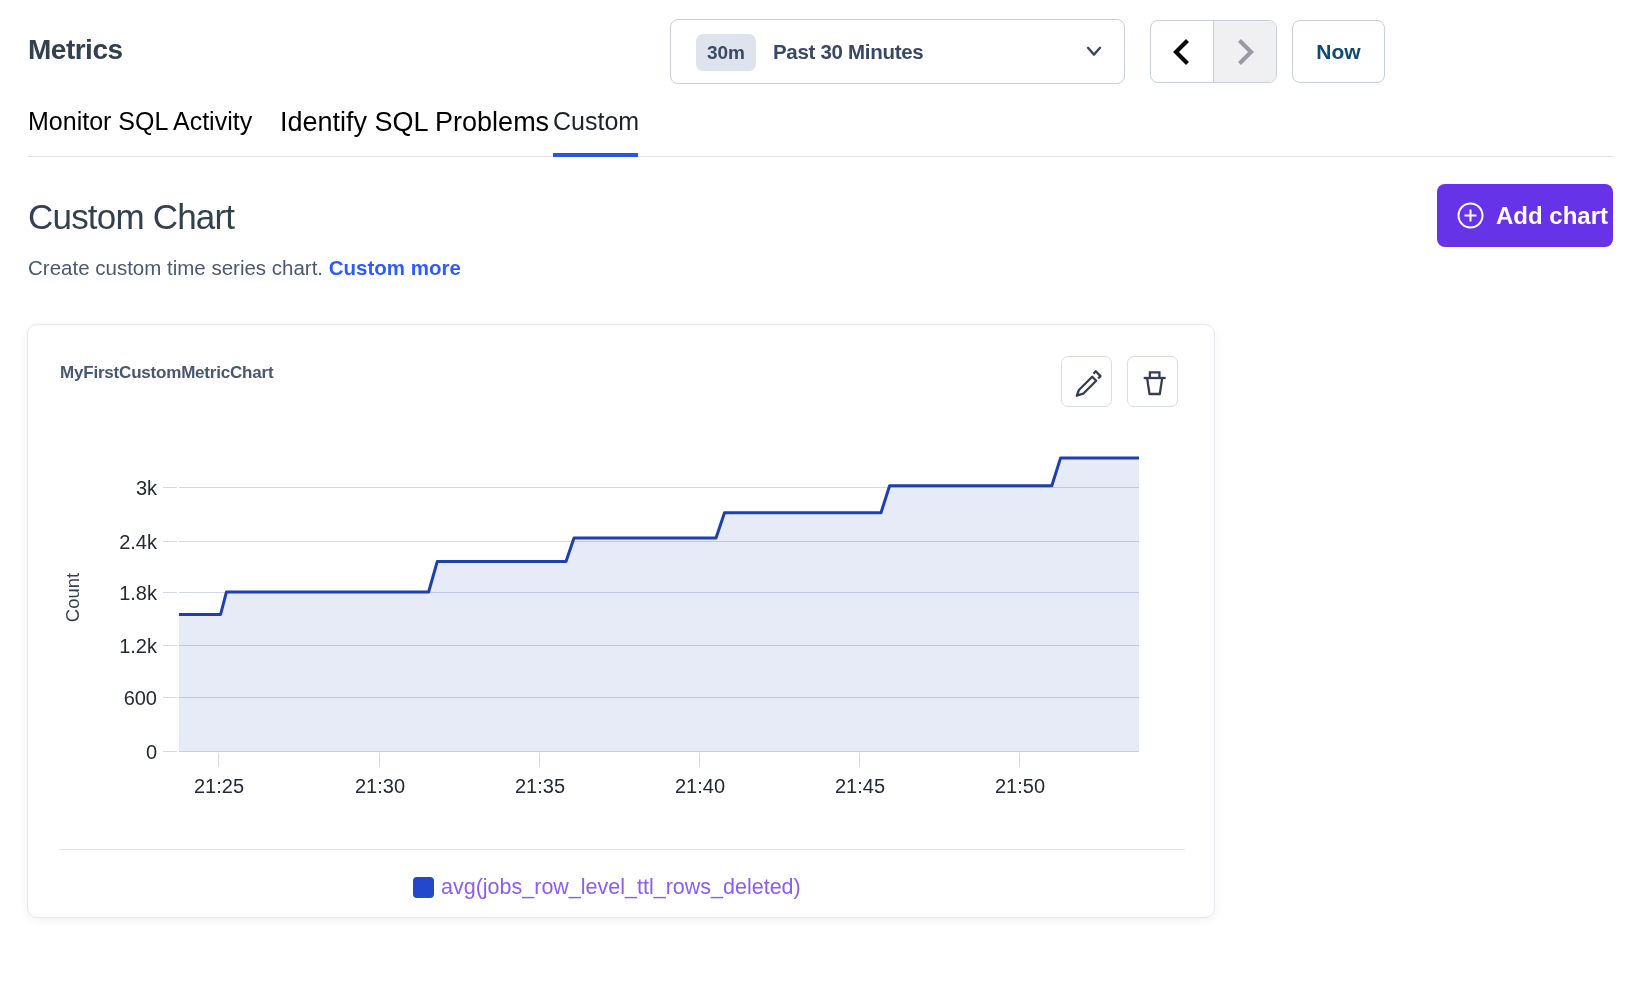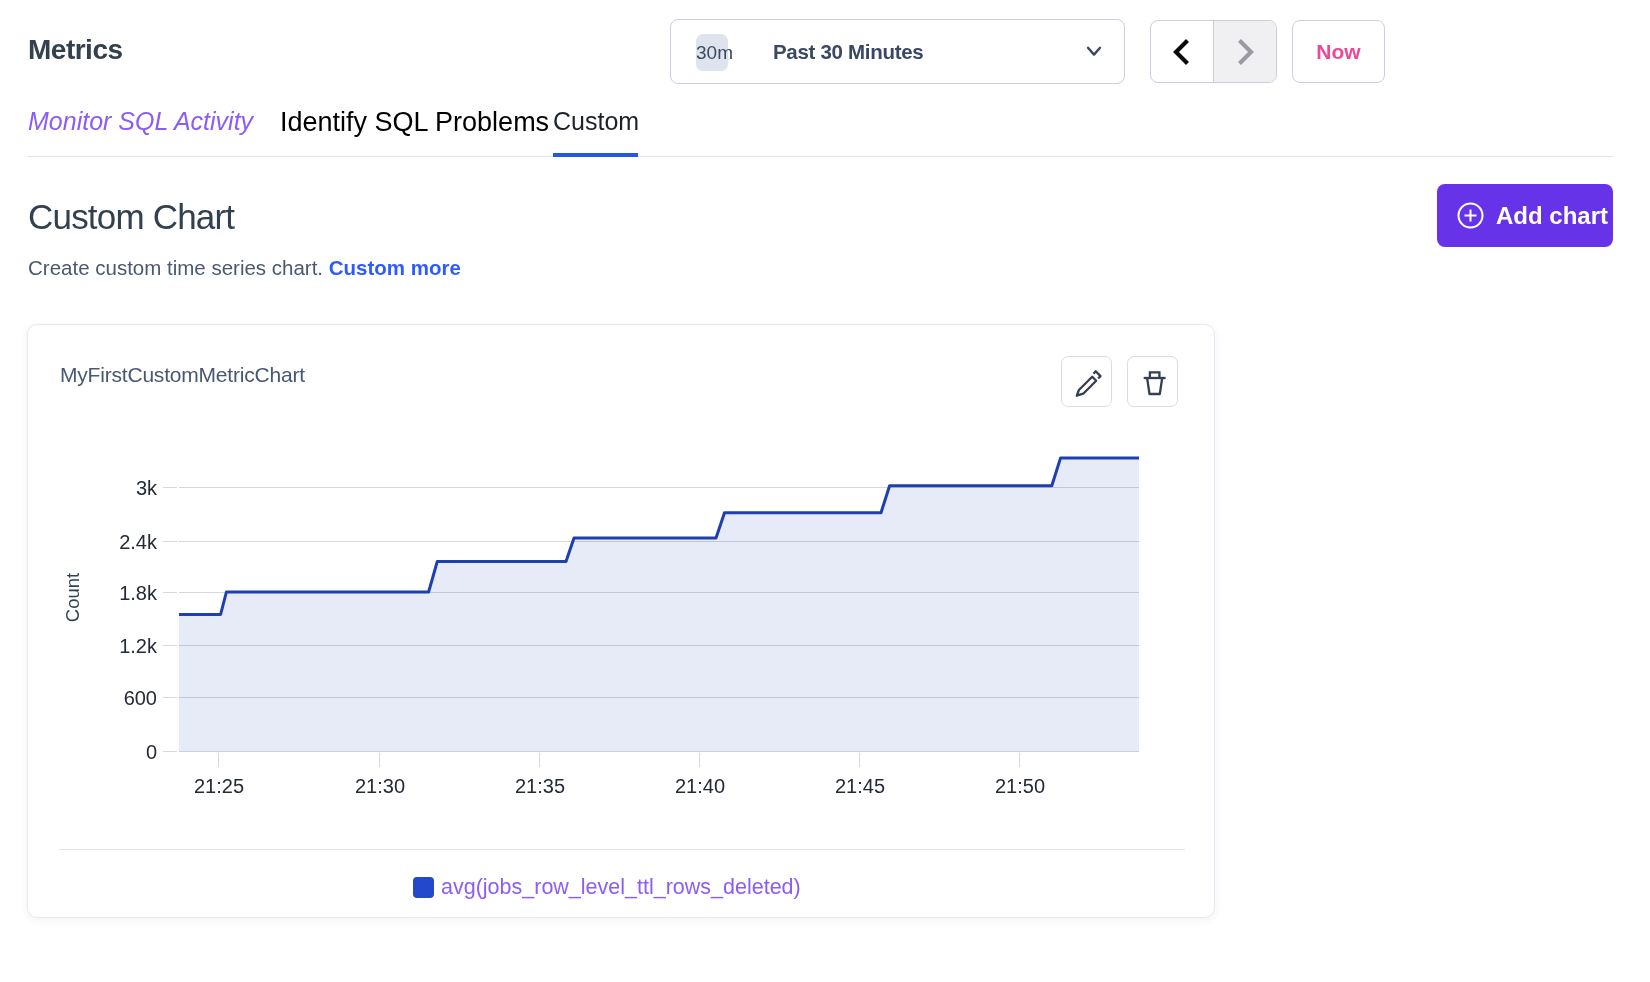--- a/index.html
+++ b/index.html
@@ -6,62 +6,62 @@
   html,body { width:1650px; height:982px; background:#ffffff;
     font-family:"Liberation Sans", sans-serif; overflow:hidden; position:relative; }
   .abs { position:absolute; }
 </style>
 </head>
 <body>
 
 <div class="abs" style="left:28px; top:34px; font-size:28px; font-weight:700; color:#33404f; letter-spacing:-0.5px;">Metrics</div>
 
 <div class="abs" style="left:670px; top:19px; width:455px; height:65px; border:1px solid #c9cfdf; border-radius:8px; background:#fff;">
-  <div class="abs" style="left:25px; top:14px; width:32px; height:37px; background:#dee3ed; border-radius:7px; text-align:center; line-height:37px; font-size:19px; font-weight:400; color:#394a63;">30m</div>
+  <div class="abs" style="left:25px; top:14px; width:60px; height:37px; background:#dee3ed; border-radius:7px; text-align:center; line-height:37px; font-size:19px; font-weight:700; color:#394a63;">30m</div>
   <div class="abs" style="left:94px; top:0; height:63px; line-height:63px; font-size:20.5px; font-weight:700; color:#3b4865; letter-spacing:-0.3px;margin-left:8px;">Past 30 Minutes</div>
   <svg class="abs" style="left:413px; top:21px;" width="20" height="20" viewBox="0 0 20 20" fill="none">
     <path d="M4 6.8 L10 13.6 L16 6.8" stroke="#3b4865" stroke-width="2.4" stroke-linecap="round" stroke-linejoin="round"></path>
   </svg>
 </div>
 
 <div class="abs" style="left:1150px; top:20px; width:127px; height:63px; border:1px solid #c9cfdf; border-radius:8px; background:#fff; overflow:hidden; display:flex;">
   <div style="width:63px; height:100%; display:flex; align-items:center; justify-content:center; border-right:1px solid #c9cfdf;">
     <svg width="24" height="28" viewBox="0 0 24 28" fill="none">
         <path d="M17.5 2.5 L6 14 L17.5 25.5" stroke="#0b0b0e" stroke-width="4.2" stroke-linejoin="miter"></path>
       </svg>
   </div>
   <div style="flex:1; height:100%; display:flex; align-items:center; justify-content:center; background:#f0f0f2;">
     <svg width="24" height="28" viewBox="0 0 24 28" fill="none">
         <path d="M6.5 2.5 L18 14 L6.5 25.5" stroke="#9a9aa2" stroke-width="4.2" stroke-linejoin="miter"></path>
       </svg>
   </div>
 </div>
 
-<div class="abs" style="left:1292px; top:20px; width:93px; height:63px; border:1px solid #c9cfdf; border-radius:8px; background:#fff; text-align:center; line-height:61px; font-size:21px; font-weight:700; color:#ec4899;">Now</div>
+<div class="abs" style="left:1292px; top:20px; width:93px; height:63px; border:1px solid #c9cfdf; border-radius:8px; background:#fff; text-align:center; line-height:61px; font-size:21px; font-weight:700; color:#0c4a6e;">Now</div>
 
 <div class="abs" style="left:28px; top:156px; width:1585px; height:1px; background:#e0e3ea;"></div>
-<div class="abs" style="left:28px; top:107px; font-size:25px; color:#8b5cf6;font-style:italic;">Monitor SQL Activity</div>
+<div class="abs" style="left:28px; top:107px; font-size:25px; color:#000000;">Monitor SQL Activity</div>
 <div class="abs" style="left:280px; top:107px; font-size:27px; color:#000000;">Identify SQL Problems</div>
 <div class="abs" style="left:553px; top:107px; font-size:25px; color:#1c222b;">Custom</div>
 <div class="abs" style="left:553px; top:153px; width:85px; height:4px; background:#2458e4;"></div>
 
 <div class="abs" style="left:28px; top:197px; font-size:35px; font-weight:400; color:#33404f; letter-spacing:-0.8px;">Custom Chart</div>
 <div class="abs" style="left:28px; top:256px; font-size:20.5px; color:#4a5872;">Create custom time series chart. <span style="color:#2e5bff; font-weight:700;">Custom more</span></div>
 
 <div class="abs" style="left:1437px; top:184px; width:176px; height:63px; background:#6633e8; border-radius:8px;">
   <svg class="abs" style="left:20px; top:18px;" width="27" height="27" viewBox="0 0 27 27" fill="none">
     <circle cx="13.5" cy="13.5" r="12" stroke="#ffffff" stroke-width="2"></circle>
     <path d="M13.5 7.5 V19.5 M7.5 13.5 H19.5" stroke="#ffffff" stroke-width="2"></path>
   </svg>
   <div class="abs" style="left:59px; top:0; height:63px; line-height:63px; font-size:24px; font-weight:700; color:#fff;">Add chart</div>
 </div>
 
 <div class="abs" style="left:27px; top:324px; width:1188px; height:594px; background:#fff; border:1px solid #e7e9f0; border-radius:10px; box-shadow:0 2px 8px rgba(40,50,80,0.06);">
 
-  <div class="abs" style="left:32px; top:38px; font-size:21px; font-weight:400; color:#475872; letter-spacing:-0.2px;">MyFirstCustomMetricChart</div>
+  <div class="abs" style="left:32px; top:38px; font-size:17px; font-weight:700; color:#475872; letter-spacing:-0.2px;">MyFirstCustomMetricChart</div>
 
   <div class="abs" style="left:1033px; top:31px; width:51px; height:51px; border:1px solid #d8dce8; border-radius:7px; background:#fff;">
     <svg class="abs" style="left:0; top:0;" width="51" height="51" viewBox="0 0 51 51" fill="none" stroke="#353f50" stroke-width="2.3" stroke-linejoin="round">
       <path d="M14.8 38.6 L16.9 33.0 L30.2 19.8 L34.2 23.8 L21.2 36.7 Z"></path>
       <path d="M31.5 16.7 L33.7 14.3 L38.5 19.1 L36.2 21.4"></path>
     </svg>
   </div>
   <div class="abs" style="left:1099px; top:31px; width:51px; height:51px; border:1px solid #d8dce8; border-radius:7px; background:#fff;">
     <svg class="abs" style="left:0; top:0;" width="51" height="51" viewBox="0 0 51 51" fill="none" stroke="#353f50" stroke-width="2.3">
       <path d="M21.9 20.3 V15.3 H31.4 V20.3"></path>

